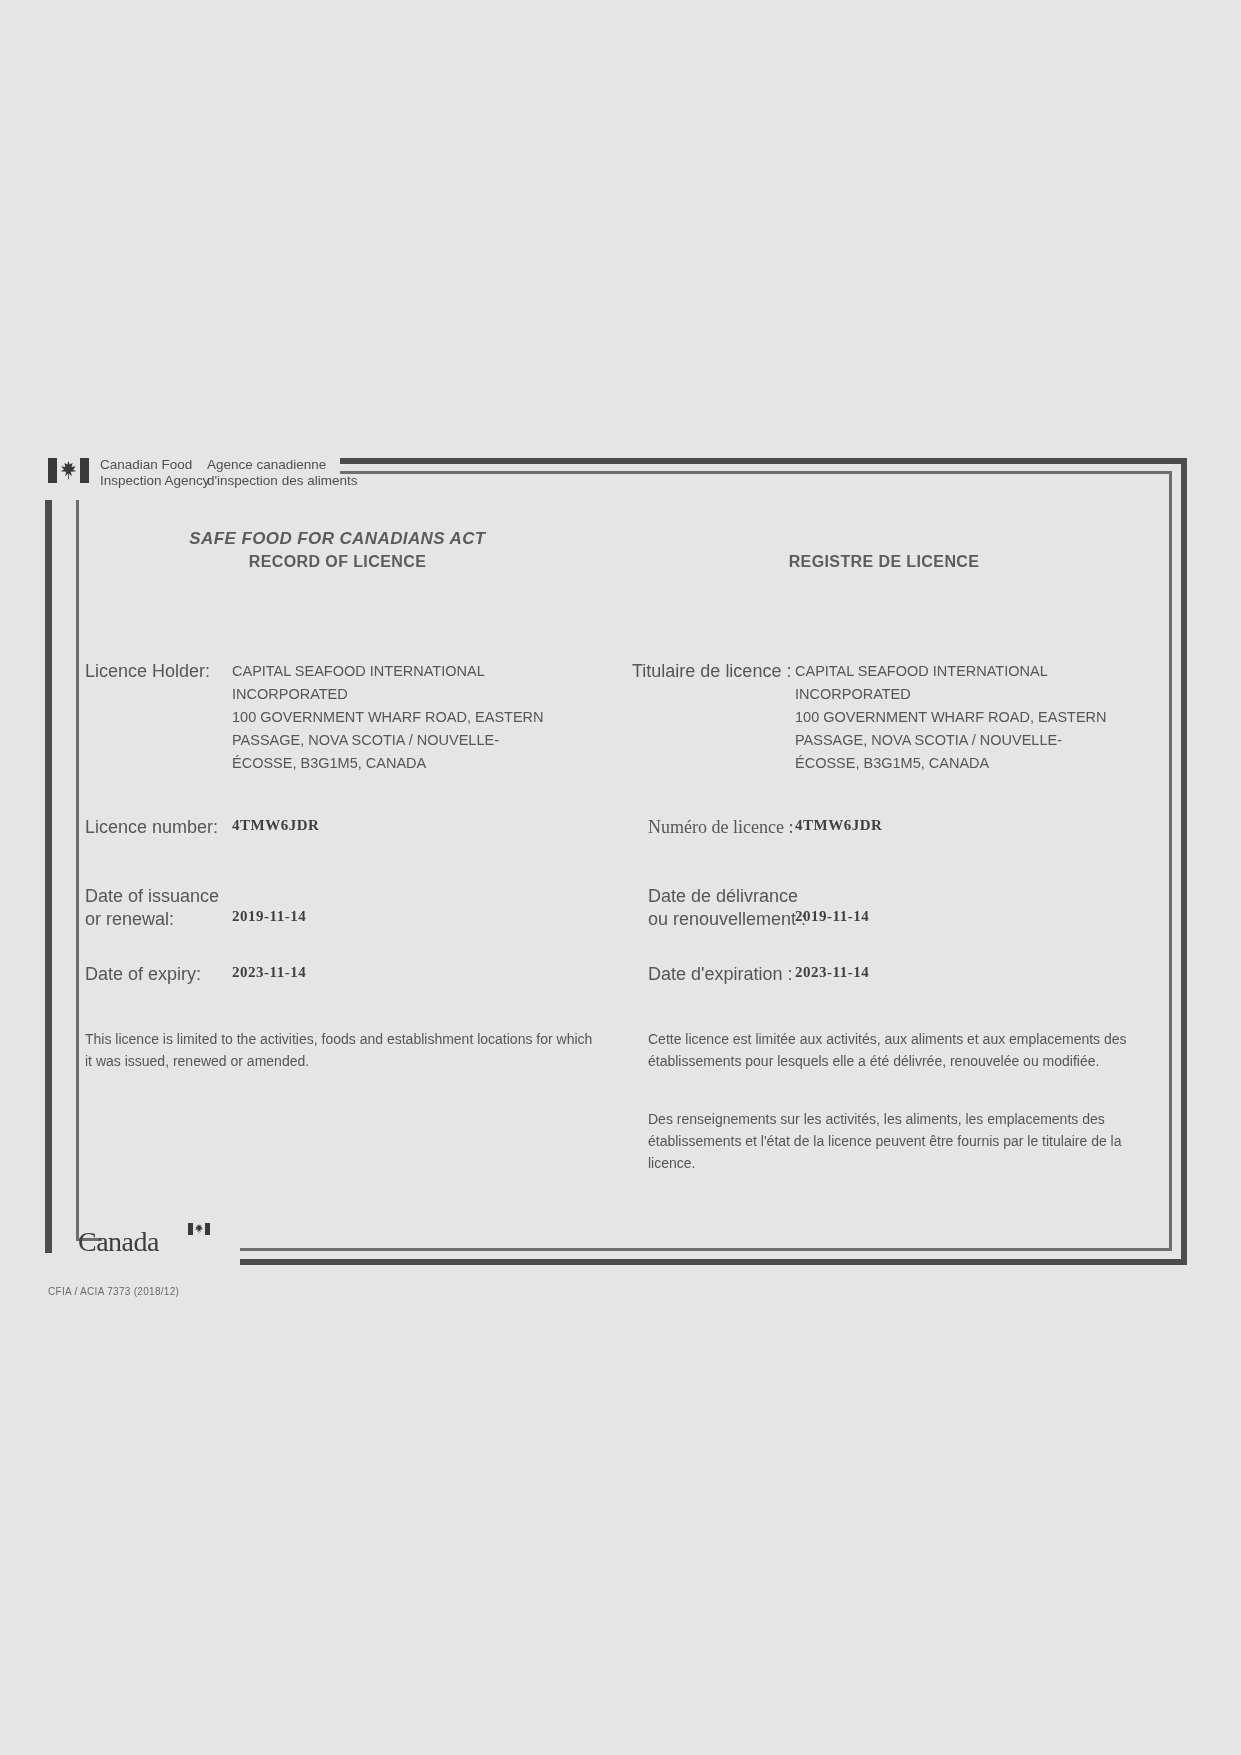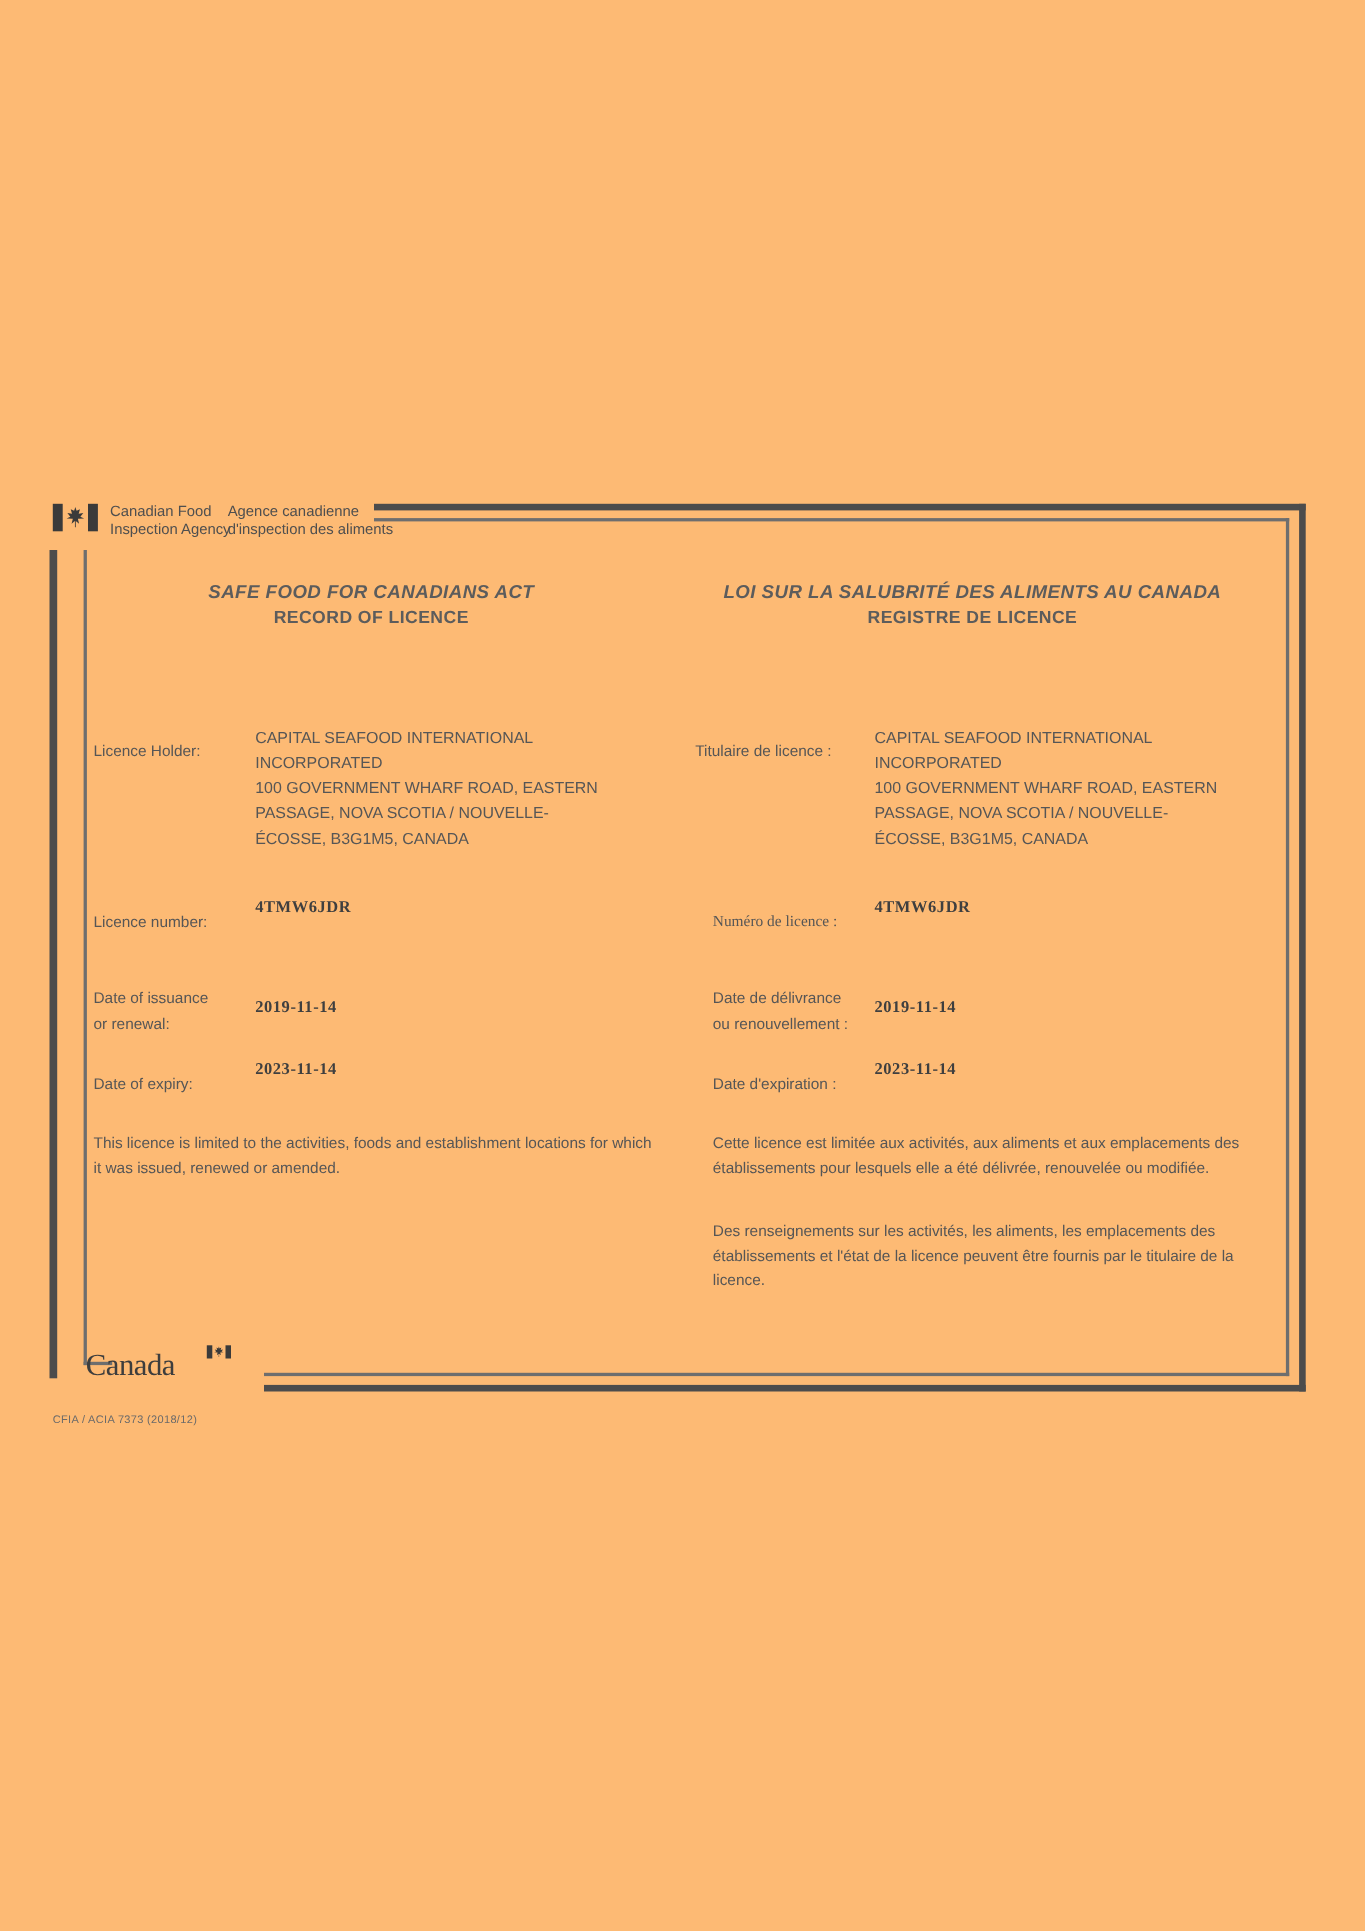--- a/index.html
+++ b/index.html
@@ -1,40 +1,40 @@
 <!DOCTYPE html>
 <html><head>
 <meta charset="utf-8">
 <style>
   html,body{margin:0;padding:0;background:#ffffff;}
   .page{
     position:relative;
     width:1241px;height:1755px;
-    background:#fdba74;
+    background:#e5e5e5;
     font-family:"Liberation Sans","DejaVu Sans",sans-serif;
     color:#565656;
     overflow:hidden;
   }
   .abs{position:absolute;}
   
   .logo-flag{left:48px;top:457px;display:flex;align-items:center;gap:2px;height:26px;}
   .logo-flag .bar{width:9px;height:25px;background:#3a3a3a;}
   .logo-flag svg{display:block;}
   .agency{font-size:13.5px;line-height:15.5px;color:#4f4f4f;}
   .agency-en{left:100px;top:457px;}
   .agency-fr{left:207px;top:457px;}
   
   .rule{background:#4c4c4c;}
   .rule.thin{background:#6e6e6e;}
   
   .title{width:505px;text-align:center;color:#5c5c5c;font-weight:bold;letter-spacing:.4px;}
   .title.act{font-style:italic;font-size:17px;}
   .title.doc{font-size:16px;}
   
-  .label{font-size:14px;line-height:23px;color:#565656;margin-top:11px;}
+  .label{font-size:18px;line-height:23px;color:#565656;}
   .value-sans{font-size:14.5px;line-height:23px;color:#565656;white-space:pre-line;}
   .value-serif{font-family:"Liberation Serif","DejaVu Serif",serif;font-weight:bold;font-size:15px;color:#3f3f3f;letter-spacing:.5px;}
   .para{font-size:14px;line-height:22px;color:#565656;}
   
   .canada-wordmark{left:78px;top:1220px;font-family:"Liberation Serif","DejaVu Serif",serif;font-size:28px;line-height:44px;color:#3d3d3d;letter-spacing:-.5px;}
   .wordmark-flag{position:absolute;left:110px;top:2px;display:flex;align-items:center;gap:1px;height:13px;}
   .wordmark-flag .bar{width:5px;height:12px;background:#3a3a3a;}
   .form-number{left:48px;top:1286px;font-size:10px;color:#6a6a6a;letter-spacing:.3px;}
 </style>
 </head>
@@ -63,21 +63,20 @@
   <div class="abs rule" style="left:1181px;top:458px;width:6px;height:807px;"></div>
   <div class="abs rule thin" style="left:1169px;top:471px;width:3px;height:780px;"></div>
   <div class="abs rule thin" style="left:240px;top:1248px;width:932px;height:3px;"></div>
   <div class="abs rule" style="left:240px;top:1259px;width:947px;height:6px;"></div>
   <div class="abs rule" style="left:45px;top:500px;width:7px;height:753px;"></div>
   <div class="abs rule thin" style="left:76px;top:500px;width:3px;height:741px;"></div>
   <div class="abs rule thin" style="left:76px;top:1238px;width:26px;height:3px;"></div>
 
   <div class="abs title doc" style="left:85px;top:553px;">RECORD OF LICENCE</div>
   <div class="abs title act" style="left:85px;top:529px;">SAFE FOOD FOR CANADIANS ACT</div>
-  <div class="abs title act" style="left:645px;top:529px;width:478px;">LOI SUR LA SALUBRITÉ DES ALIMENTS AU CANADA</div>
   <div class="abs title doc" style="left:645px;top:553px;width:478px;">REGISTRE DE LICENCE</div>
 
   <div class="abs label" style="left:85px;top:660px;">Licence Holder:</div>
   <div class="abs value-sans" style="left:232px;top:660px;width:370px;">CAPITAL SEAFOOD INTERNATIONAL
 INCORPORATED
 100 GOVERNMENT WHARF ROAD, EASTERN
 PASSAGE, NOVA SCOTIA / NOUVELLE-
 ÉCOSSE, B3G1M5, CANADA</div>
 
   <div class="abs label" style="left:85px;top:816px;">Licence number:</div>

